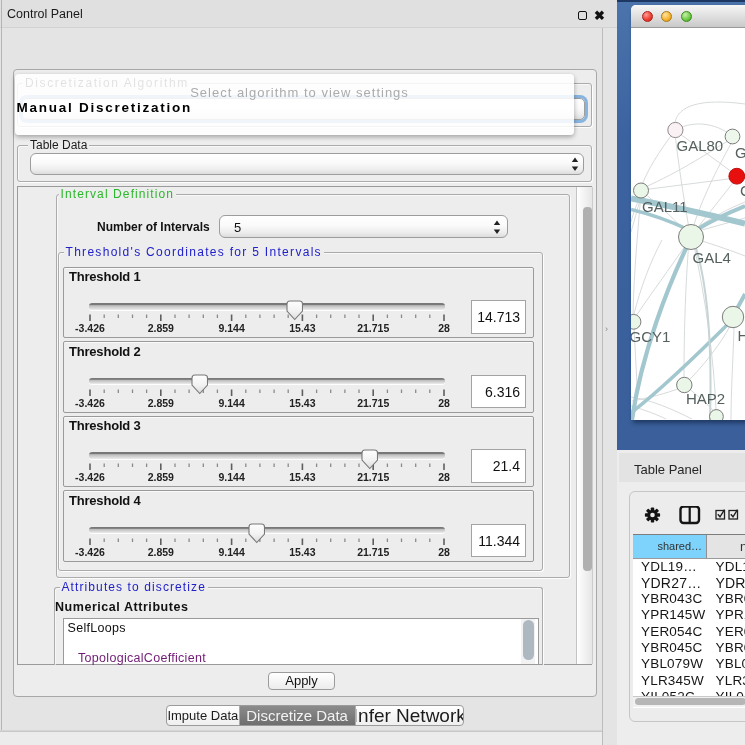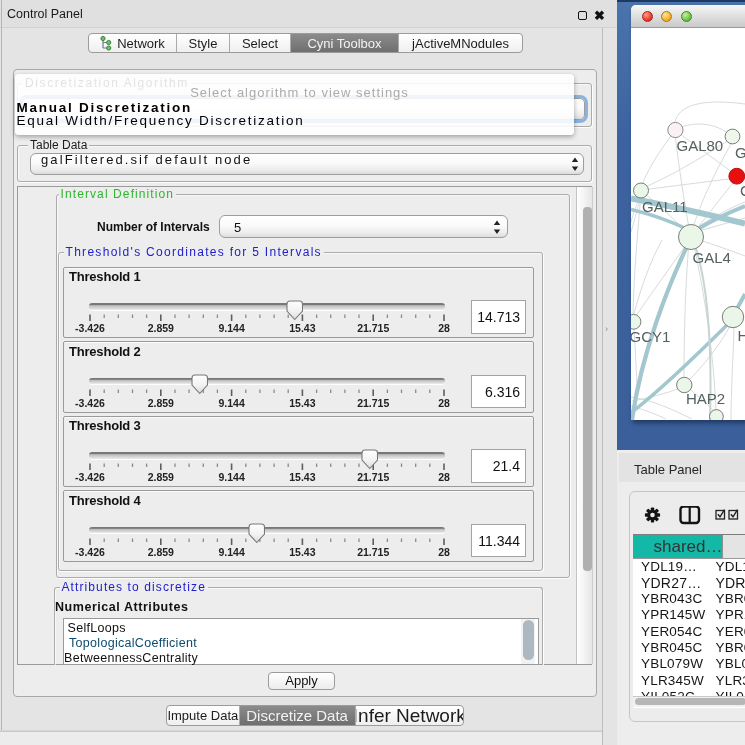--- a/index.html
+++ b/index.html
@@ -24,46 +24,31 @@
 <div id="stage">
 
 <div class="abs" style="left:0;top:0;width:617px;height:745px;background:#e4e4e4;"></div>
 
 <div class="abs" style="left:0;top:0;width:617px;height:28px;background:#e0e0e0;border-bottom:1px solid #d2d2d2;"></div>
 <div class="abs" style="left:7px;top:7px;font-size:12.5px;color:#1a1a1a;">Control Panel</div>
 <div class="abs" style="left:578px;top:11px;width:9px;height:9px;border:1.5px solid #111;border-radius:2px;"></div>
 <div class="abs" style="left:594px;top:8px;font-size:13px;font-weight:bold;color:#111;">✖</div>
 <div class="abs" style="left:1px;top:0;width:1px;height:745px;background:#b5b5b5;"></div>
 
-<div class="seg" style="left:88px;top:33px;width:435px;height:20px;">
-  <div class="s" style="width:88px;">
-    <svg width="13" height="15" viewBox="0 0 13 15" style="margin-right:4px;">
-      <path d="M3 3 L3 12 M3 6.5 L8 6.5 M3 12 L8 12" stroke="#6b7b8c" stroke-width="1.2" fill="none"></path>
-      <circle cx="3" cy="2.5" r="2.1" fill="#6cbf6c" stroke="#2e7d32" stroke-width="0.9"></circle>
-      <circle cx="8.7" cy="6.5" r="2.1" fill="#6cbf6c" stroke="#2e7d32" stroke-width="0.9"></circle>
-      <circle cx="8.7" cy="12" r="2.1" fill="#6cbf6c" stroke="#2e7d32" stroke-width="0.9"></circle>
-    </svg>
-    Network</div>
-  <div class="s" style="width:53px;">Style</div>
-  <div class="s" style="width:61px;">Select</div>
-  <div class="s sel" style="width:108px;">Cyni Toolbox</div>
-  <div class="s" style="width:123px;">jActiveMNodules</div>
-</div>
 
 <div class="abs" style="left:13px;top:69px;width:584px;height:628px;background:#ededed;border:1px solid #a8a8a8;border-radius:4px;"></div>
 
 <div class="abs gbox" style="left:17px;top:83px;width:575px;height:44px;"></div>
 <div class="gtitle" style="left:23px;top:77px;color:#1c1c1c;letter-spacing:1.6px;">Discretization Algorithm</div>
 
 <div class="combo" style="left:22px;top:98px;width:563px;height:22px;border-radius:5px;box-shadow:0 0 0 3px rgba(110,165,220,0.8);"></div>
 
 <div class="abs gbox" style="left:17px;top:145px;width:575px;height:37px;"></div>
 <div class="gtitle" style="left:28px;top:139px;color:#1c1c1c;">Table Data</div>
 <div class="combo" style="left:30px;top:152.5px;width:554px;height:22px;border-radius:6px;">
-  <div class="abs" style="left:10px;top:-2px;font-size:13px;letter-spacing:2.1px;color:#111;">galFiltered.sif default node</div>
   <svg class="abs" width="10" height="15" viewBox="0 0 10 15" style="right:3px;top:3px;">
     <path d="M5 0.5 L8.2 5 L1.8 5 Z" fill="#222"></path>
     <path d="M5 14 L8.2 9.5 L1.8 9.5 Z" fill="#222"></path>
   </svg>
 </div>
 
 <div class="abs" style="left:17px;top:186px;width:575px;height:479px;border:1px solid #9a9a9a;background:#ededed;"></div>
 
 <div class="abs" style="left:576px;top:187px;width:17px;height:477px;background:linear-gradient(to right,#ffffff,#e6e6e6);border-left:1px solid #c4c4c4;border-right:1px solid #cccccc;"></div>
 <div class="abs" style="left:583px;top:207px;width:8.5px;height:364px;background:#b0b0b0;border-radius:4px;"></div>
@@ -277,21 +262,21 @@
         </linearGradient>
       </defs>
     </svg>
 <div class="vfield" style="left:470.5px;top:523.8px;">11.344</div>
 
 <div class="abs gbox" style="left:54px;top:587px;width:489px;height:90px;border-bottom:none;"></div>
 <div class="gtitle" style="left:59.5px;top:581px;color:#2121cc;letter-spacing:1.1px;">Attributes to discretize</div>
 <div class="abs" style="left:55px;top:600px;font-size:12.5px;letter-spacing:0.55px;font-weight:bold;color:#111;">Numerical Attributes</div>
 <div class="abs" style="left:63px;top:618px;width:476px;height:47px;background:#ffffff;border:1px solid #9a9a9a;">
   <div style="font-size:12.5px;letter-spacing:0.3px;color:#111;padding-left:3.5px;line-height:15.2px;padding-top:2px;">SelfLoops</div>
-  <div style="font-size:12.5px;letter-spacing:0.3px;color:#0c4a6e;padding-left:5px;line-height:15.2px;">TopologicalCoefficient</div>
+  <div style="font-size:12.5px;letter-spacing:0.3px;color:#701a75;padding-left:14px;line-height:15.2px;margin-top:15px;">TopologicalCoefficient</div>
   <div style="font-size:12.5px;letter-spacing:0.3px;color:#111;padding-left:0;line-height:15.2px;">BetweennessCentrality</div>
 </div>
 <div class="abs" style="left:521px;top:619px;width:14px;height:45px;background:#f2f2f2;"></div>
 <div class="abs" style="left:522.5px;top:620px;width:11px;height:40px;background:#aeb8c0;border-radius:5.5px;"></div>
 
 <div class="abs" style="left:18px;top:665px;width:558px;height:31px;background:#ededed;"></div>
 
 <div class="abs" style="left:268px;top:672px;width:67px;height:18px;background:linear-gradient(#ffffff,#ececec);border:1px solid #9b9b9b;border-radius:4px;font-size:13px;color:#111;text-align:center;line-height:16px;">Apply</div>
 
 <div class="seg" style="left:166px;top:705px;width:298px;height:21px;font-size:0;">
@@ -302,21 +287,20 @@
 <div class="abs" style="left:0;top:729.5px;width:617px;height:2.5px;background:linear-gradient(#dcdcdc,#c2c2c2);"></div>
 <div class="abs" style="left:0;top:732px;width:617px;height:13px;background:#ececec;"></div>
 
 <div class="abs" style="left:602px;top:28px;width:1px;height:717px;background:#bcbcbc;"></div>
 <div class="abs" style="left:603px;top:28px;width:14px;height:717px;background:#e4e4e4;"></div>
 <div class="abs" style="left:605px;top:324px;font-size:9px;color:#8a8a8a;">›</div>
 
 <div class="abs" style="left:15px;top:74px;width:559px;height:60.5px;background:rgba(255,255,255,0.87);border-radius:4px;box-shadow:0 2px 5px rgba(0,0,0,0.32);"></div>
 <div class="abs" style="left:18px;top:84.5px;width:563px;text-align:center;font-size:13px;letter-spacing:1.0px;color:#ababab;">Select algorithm to view settings</div>
 <div class="abs" style="left:16.5px;top:100px;font-size:13.5px;letter-spacing:1.75px;font-weight:bold;color:#000;">Manual Discretization</div>
-<div class="abs" style="left:16.5px;top:112.8px;font-size:13.5px;letter-spacing:1.75px;color:#000;">Equal Width/Frequency Discretization</div>
 
 <div class="abs" style="left:617px;top:0;width:128px;height:450px;background:linear-gradient(#4a74ab,#3c63a0 30%,#3a5f9a);border-top:2px solid #1c3863;"></div>
 
 <div class="abs" style="left:631px;top:5px;width:114px;height:415px;background:#ffffff;border-radius:5px 0 0 0;box-shadow:2px 3px 4px rgba(10,25,55,0.55);"></div>
 <div class="abs" style="left:631px;top:5px;width:114px;height:23px;background:linear-gradient(#f7f7f7,#c9c9c9);border-radius:5px 0 0 0;border-bottom:1px solid #9a9a9a;"></div>
 <div class="abs" style="left:642px;top:11.3px;width:11px;height:11px;border-radius:50%;background:radial-gradient(circle at 35% 30%,#ff9d95,#ee3b30 60%,#c61e12);border:0.5px solid #a6251c;"></div>
 <div class="abs" style="left:661.3px;top:11.3px;width:11px;height:11px;border-radius:50%;background:radial-gradient(circle at 35% 30%,#ffe2a0,#f5b32c 60%,#cf8d12);border:0.5px solid #a97813;"></div>
 <div class="abs" style="left:680.7px;top:11.3px;width:11px;height:11px;border-radius:50%;background:radial-gradient(circle at 35% 30%,#c7f0a8,#6cc944 60%,#3d9921);border:0.5px solid #3c8a1e;"></div>
 
 <svg class="abs" style="left:631px;top:28px;" width="114" height="392" viewBox="631 28 114 392">
@@ -399,21 +383,21 @@
 <g stroke="#222" stroke-width="1.3" fill="none">
 <rect x="72" y="4.5" width="8.5" height="8.5"></rect>
 <rect x="85" y="4.5" width="8.5" height="8.5"></rect>
 <path d="M73.8 8.3 L76 10.8 L80.5 3.6" stroke-width="1.4"></path>
 <path d="M86.8 8.3 L89 10.8 L93.5 3.6" stroke-width="1.4"></path>
 </g>
 </g>
 </svg>
 <div class="abs" style="left:632.5px;top:533.5px;width:113px;height:174px;background:#ffffff;border-top:1.5px solid #7d7d7d;overflow:hidden;">
       <div style="display:flex;height:24px;border-bottom:1px solid #9a9a9a;">
-        <div style="flex:0 0 74.5px;background:#14b8a6;border-right:1px solid #8f8f8f;font-size:17px;color:#333;text-align:center;text-indent:21px;line-height:23px;">shared…</div>
+        <div style="flex:0 0 74.5px;background:#7dd3fc;border-right:1px solid #8f8f8f;font-size:11px;color:#333;text-align:center;text-indent:21px;line-height:23px;">shared…</div>
         <div style="flex:1;background:#e4e4e4;font-size:13px;color:#333;padding-left:33px;line-height:23px;">na</div>
       </div>
       <div style="display:flex;height:16.3px;font-size:13.5px;letter-spacing:0.2px;color:#161616;line-height:16px;">
         <div style="flex:0 0 74.5px;padding-left:8.5px;">YDL19…</div>
         <div style="flex:1;padding-left:8.5px;">YDL1</div>
       </div>
       <div style="display:flex;height:16.3px;font-size:14px;letter-spacing:0.2px;color:#161616;line-height:16px;">
         <div style="flex:0 0 74.5px;padding-left:8.5px;">YDR27…</div>
         <div style="flex:1;padding-left:8.5px;">YDR2</div>
       </div>

